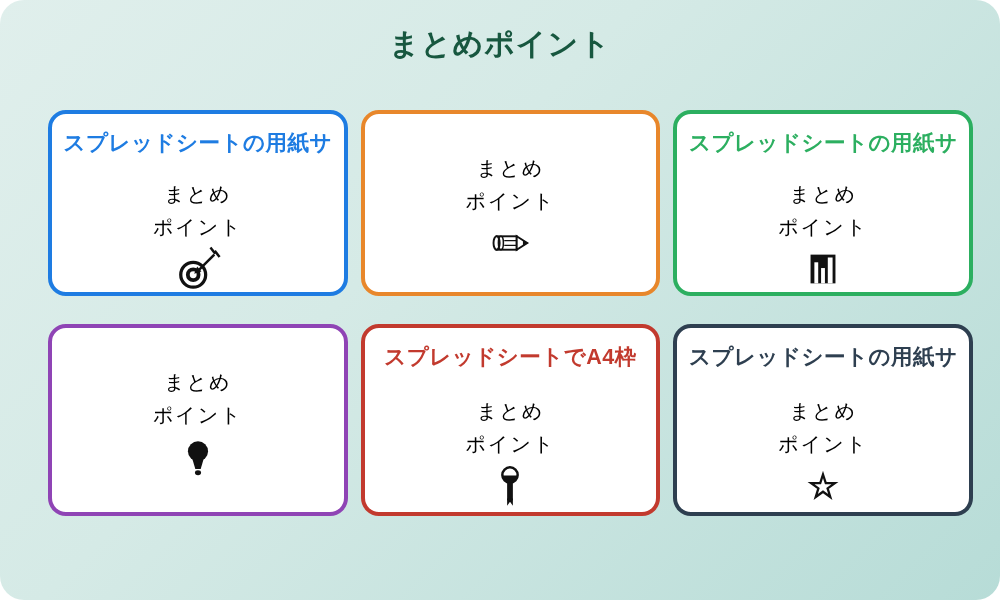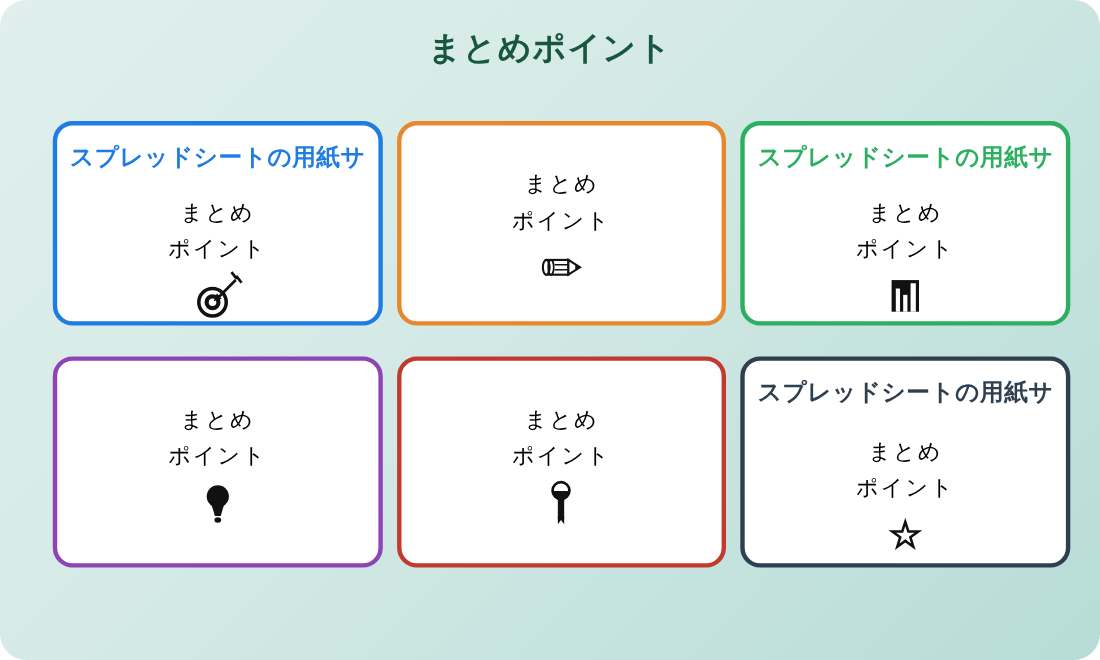--- a/index.html
+++ b/index.html
@@ -141,20 +141,21 @@
       <div class="card-icon">
         <svg width="46" height="46" viewBox="0 0 48 48">
           <circle cx="24" cy="18" r="10.5" fill="#111"></circle>
           <polygon points="17.5,24 30.5,24 26.8,36.5 21.2,36.5" fill="#111"></polygon>
           <ellipse cx="24" cy="40.5" rx="3.2" ry="2.6" fill="#111"></ellipse>
         </svg>
       </div>
     </div>
 
     <div class="card" style="--accent: #c23a2e;">
+      <div class="card-title">スプレッドシートでA4枠</div>
       <div class="card-body">
         <div>まとめ</div>
         <div>ポイント</div>
       </div>
       <div class="card-icon">
         <svg width="46" height="46" viewBox="0 0 48 48">
           <circle cx="24" cy="12.5" r="8" fill="#fff" stroke="#111" stroke-width="2.6"></circle>
           <path d="M16,13 A8,8 0 0 0 32,13 Z" fill="#111"></path>
           <rect x="21" y="20" width="6" height="19" fill="#111"></rect>
           <polygon points="21,37 27,37 27,44.5 24,40.5 21,44.5" fill="#111"></polygon>

